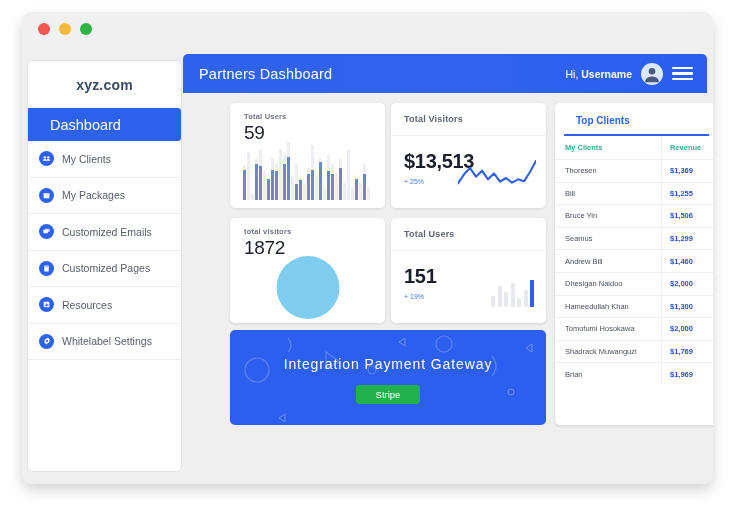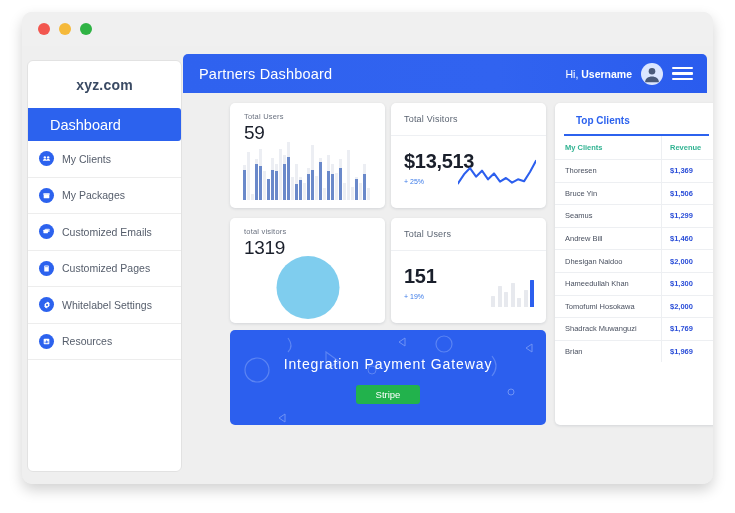--- a/index.html
+++ b/index.html
@@ -137,20 +137,21 @@
   .card {
     position: absolute;
     background: #ffffff;
     border-radius: 5px;
     box-shadow: 0 1px 3px rgba(20,30,60,.12);
   }
   .card-title {
     font-size: 7.5px;
     color: #6b7280;
     letter-spacing: .2px;
+    font-weight: bold;
   }
   .card-title.big { font-size: 9px; color:#5b6472; }
   .card-divider { border-bottom: 1px solid #eef0f3; }
 
   .bignum {
     font-size: 19px;
     color: #1a1f2b;
     font-weight: 400;
     letter-spacing: -.3px;
   }
@@ -324,38 +325,38 @@
             <svg width="9" height="9" viewBox="0 0 16 16">
                 <rect x="4" y="2.5" width="8" height="11" rx="1" fill="#fff"></rect>
                 <rect x="5.5" y="4.5" width="5" height="1" fill="#2c62ee"></rect>
               </svg>
           </span>
           <span>Customized Pages</span>
         </div>
 
         <div class="nav-item">
           <span class="nav-ico">
-            <svg width="10" height="10" viewBox="0 0 16 16">
-                <path d="M8 2.2l1.1 1.3 1.7-.4.3 1.7 1.5.9-1 1.4 1 1.4-1.5.9-.3 1.7-1.7-.4L8 13.8l-1.1-1.3-1.7.4-.3-1.7-1.5-.9 1-1.4-1-1.4 1.5-.9.3-1.7 1.7.4z" fill="#fff"></path>
-                <circle cx="8" cy="8" r="1.7" fill="#2c62ee"></circle>
-              </svg>
-          </span>
-          <span>Whitelabel Settings</span>
-        </div>
-
-        <div class="nav-item">
-          <span class="nav-ico">
             <svg width="9" height="9" viewBox="0 0 16 16">
                 <rect x="3" y="3" width="10" height="10" rx="1.4" fill="#fff"></rect>
                 <rect x="4.8" y="8" width="1.5" height="3" fill="#2c62ee"></rect>
                 <rect x="7.2" y="6" width="1.5" height="5" fill="#2c62ee"></rect>
                 <rect x="9.6" y="7" width="1.5" height="4" fill="#2c62ee"></rect>
               </svg>
           </span>
           <span>Resources</span>
+        </div>
+
+        <div class="nav-item">
+          <span class="nav-ico">
+            <svg width="10" height="10" viewBox="0 0 16 16">
+                <path d="M8 2.2l1.1 1.3 1.7-.4.3 1.7 1.5.9-1 1.4 1 1.4-1.5.9-.3 1.7-1.7-.4L8 13.8l-1.1-1.3-1.7.4-.3-1.7-1.5-.9 1-1.4-1-1.4 1.5-.9.3-1.7 1.7.4z" fill="#fff"></path>
+                <circle cx="8" cy="8" r="1.7" fill="#2c62ee"></circle>
+              </svg>
+          </span>
+          <span>Whitelabel Settings</span>
         </div>
       </div>
 
       <div class="main">
 
         <div class="topbar">
           <div class="topbar-title">Partners Dashboard</div>
           <div class="topbar-right">
             <div class="hi-user"><span>Hi, </span><b>Username</b></div>
             <div class="avatar">
@@ -520,21 +521,21 @@
               <div class="pct" style="margin-top:5px;">+ 25%</div>
             </div>
             <svg class="sparkline" viewBox="0 0 80 36" preserveAspectRatio="none">
               <polyline id="spark-path" fill="none" stroke="#2c5fee" stroke-width="2.1" stroke-linejoin="round" stroke-linecap="round" points="0.0,25.3 6.2,16.3 12.3,10.1 18.5,18.7 24.6,12.7 30.8,21.3 36.9,15.4 43.1,23.6 49.2,20.0 55.4,24.6 61.5,21.3 67.7,23.3 73.8,14.0 80.0,2.8"></polyline>
             </svg>
           </div>
 
           <div class="card" id="card-total-visitors-pie">
             <div style="padding:9px 0 0 14px;">
               <div class="card-title">total visitors</div>
-              <div class="bignum" style="margin-top:1px;">1319</div>
+              <div class="bignum" style="margin-top:1px;">1872</div>
             </div>
             <div class="pie" style="background: conic-gradient(from 35deg, rgb(127, 205, 238) 298.08deg, rgb(127, 205, 238) 360deg, rgb(44, 106, 240) 0deg, rgb(44, 106, 240) 298.08deg);"></div>
           </div>
 
           <div class="card" id="card-total-users">
             <div class="card-divider" style="padding:11px 0 11px 13px;">
               <div class="card-title big">Total Users</div>
             </div>
             <div style="position:relative;padding:14px 0 0 13px;">
               <div class="bignum xl">151</div>
@@ -576,20 +577,24 @@
                   <th>My Clients</th>
                   <th class="rev">Revenue</th>
                 </tr>
               </thead>
               <tbody id="tc-body">
                   <tr>
                     <td>Thoresen</td>
                     <td class="rev">$1,369</td>
                   </tr>
                   <tr>
+                    <td>Bill</td>
+                    <td class="rev">$1,255</td>
+                  </tr>
+                  <tr>
                     <td>Bruce Yin</td>
                     <td class="rev">$1,506</td>
                   </tr>
                   <tr>
                     <td>Seamus</td>
                     <td class="rev">$1,299</td>
                   </tr>
                   <tr>
                     <td>Andrew Bill</td>
                     <td class="rev">$1,460</td>

